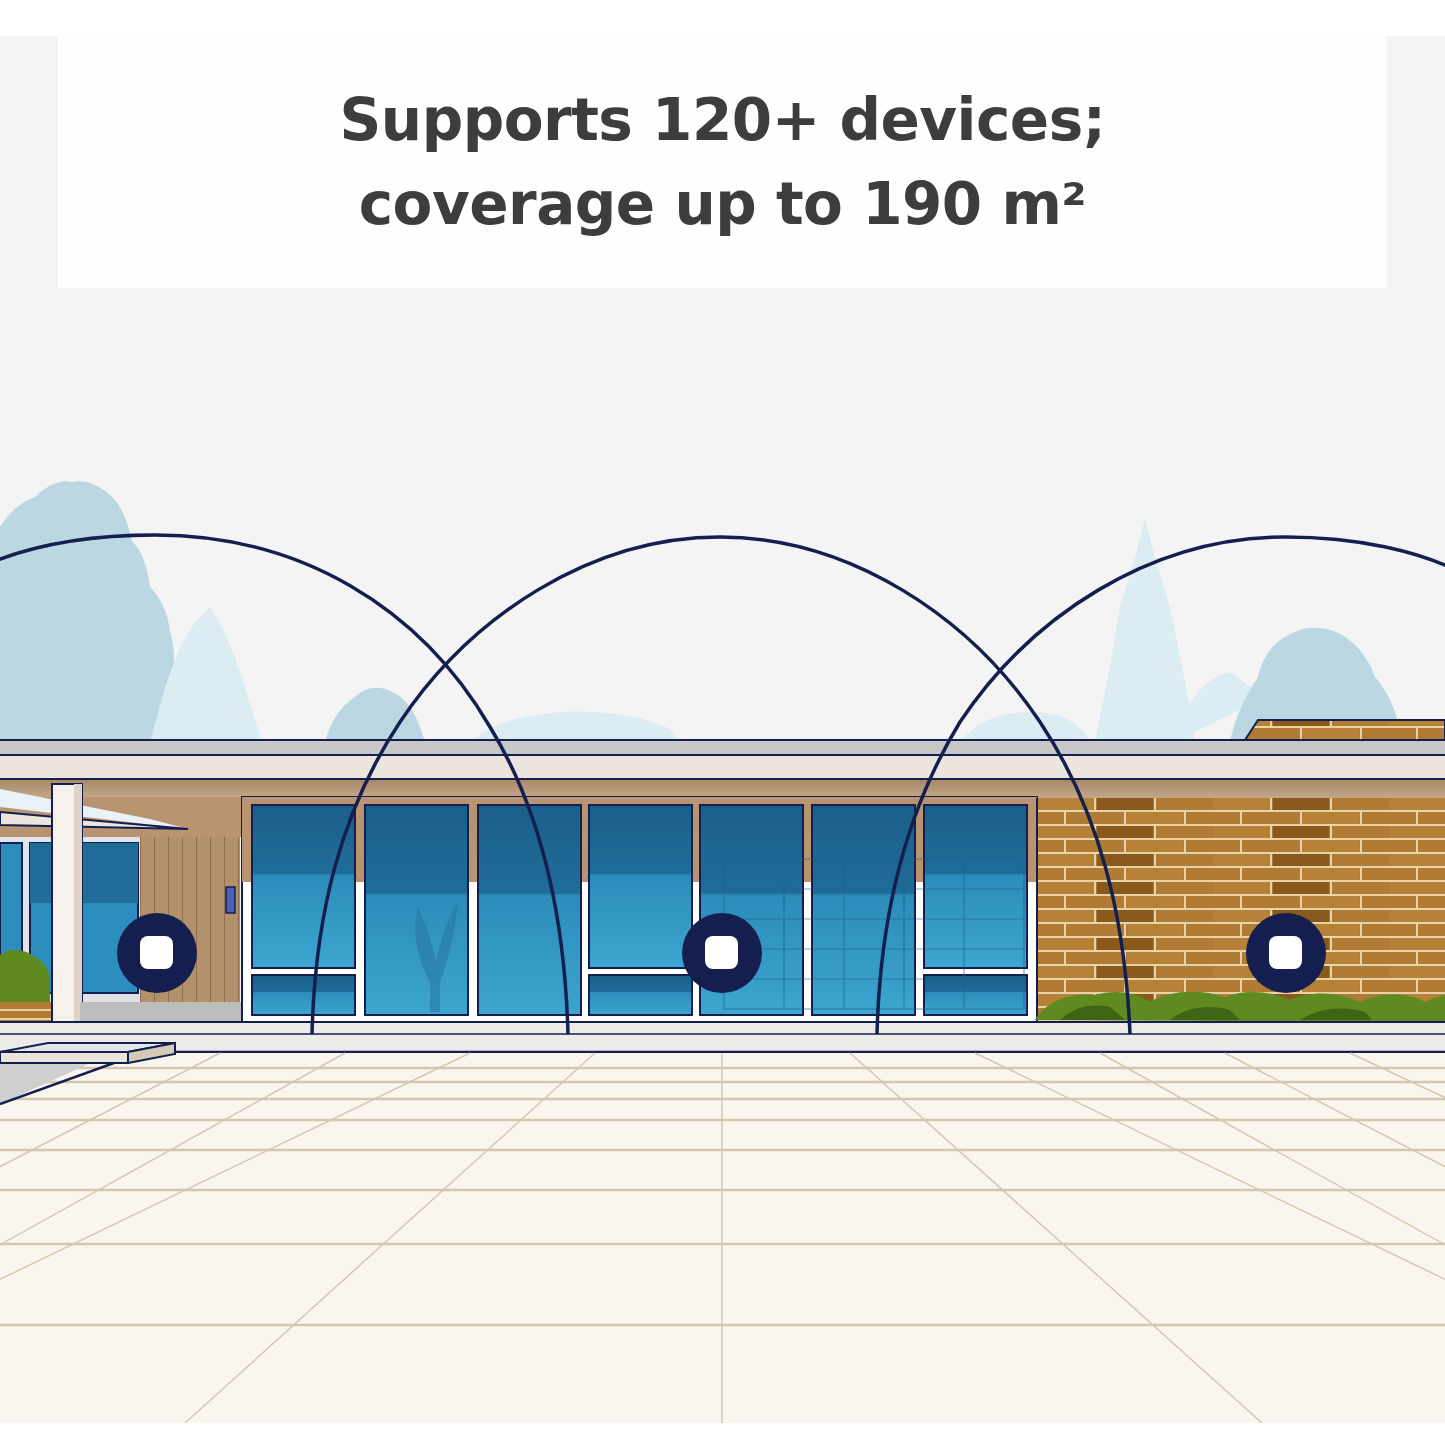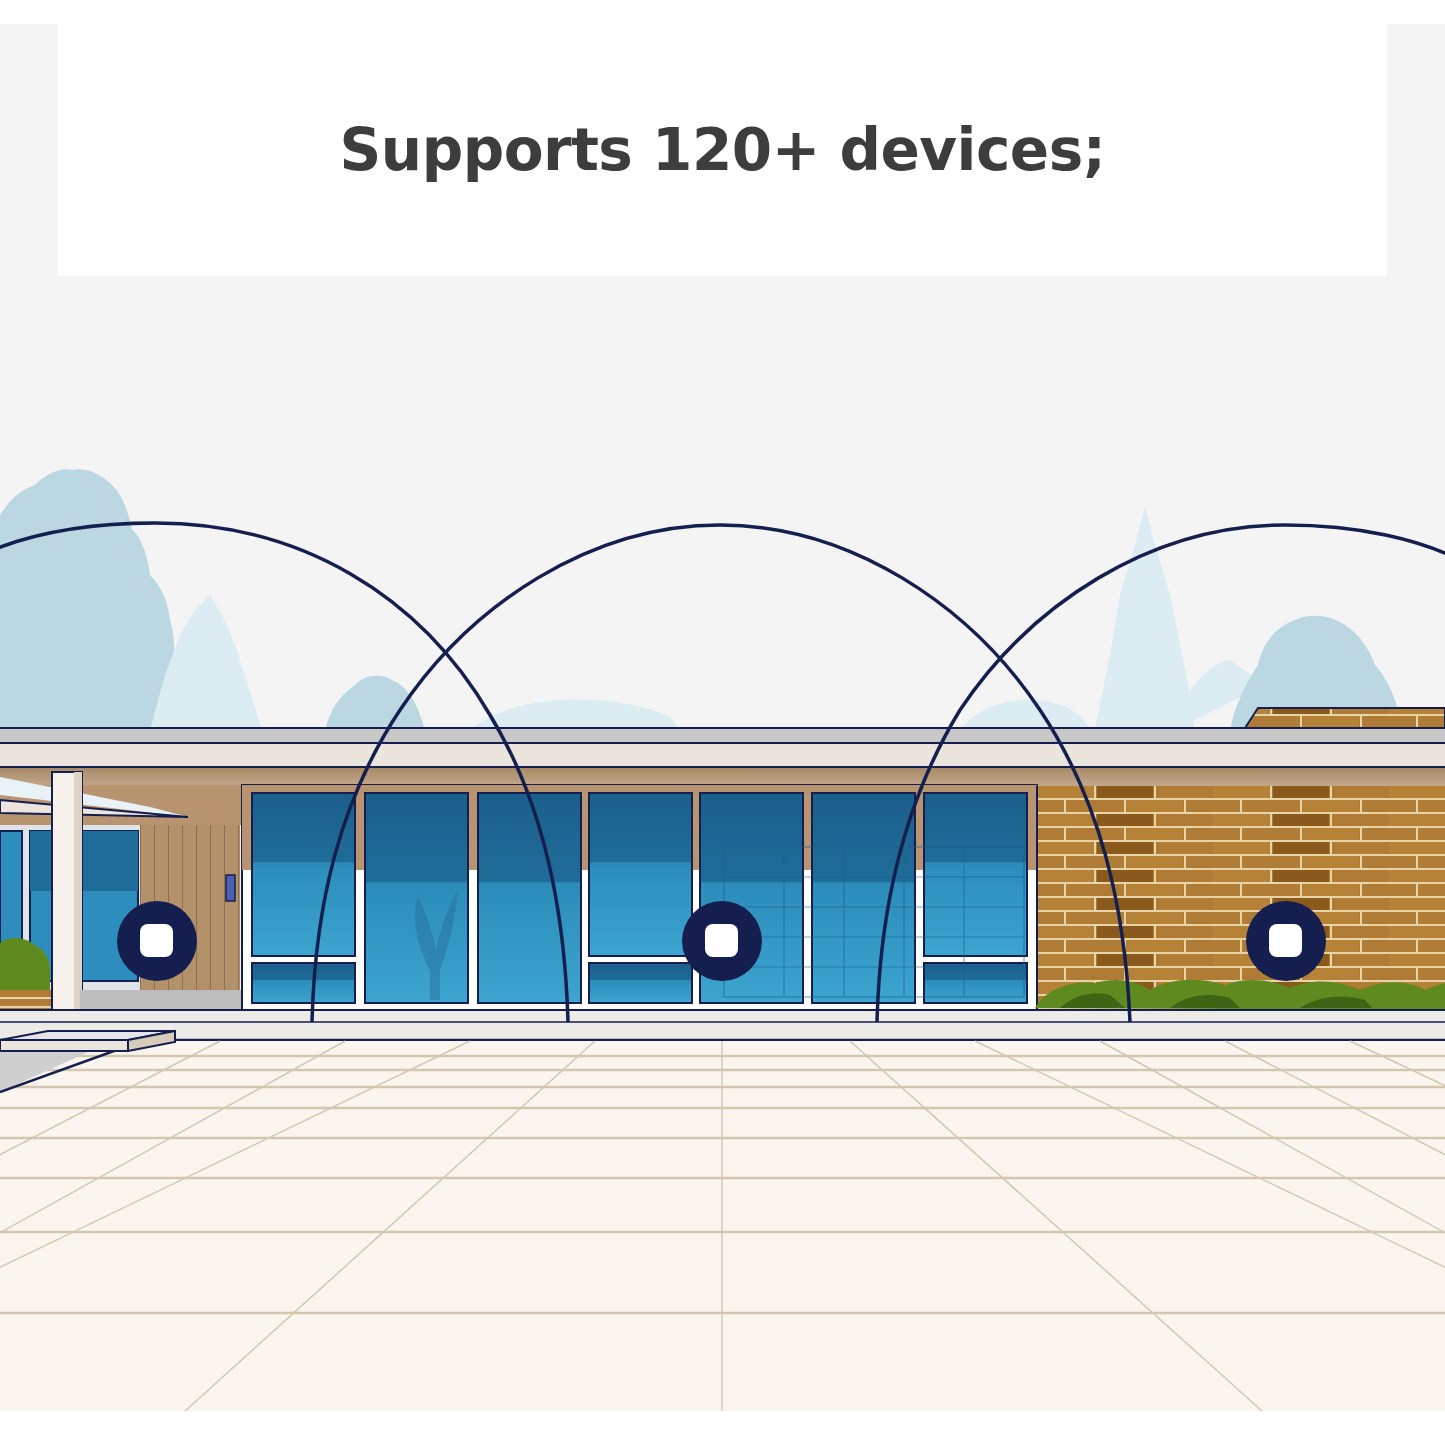--- a/index.html
+++ b/index.html
@@ -1,18 +1,18 @@
 <!DOCTYPE html>
 <html><head>
   <meta charset="utf-8">
   <style>
     html, body { margin: 0; padding: 0; background: #ffffff; }
     body { width: 1445px; height: 1445px; position: relative; overflow: hidden; }
     .canvas {
-      position: absolute; left: 0; top: 24px; width: 1445px; height: 1387px;
+      position: absolute; left: 0; top: 36px; width: 1445px; height: 1387px;
       background: #f4f4f4; overflow: hidden;
     }
     .headline-box {
       position: absolute; left: 58px; top: 0; width: 1329px; height: 252px;
       background: #fefefe;
       display: flex; flex-direction: column; align-items: center; justify-content: center;
     }
     .headline-line {
       font-family: "DejaVu Sans", sans-serif;
       font-size: 58px; font-weight: bold; color: #3d3d3d;
@@ -198,14 +198,15 @@
       <rect x="705" y="929" width="33" height="33" rx="8" fill="#ffffff"></rect>
     </g>
     <g>
       <circle cx="1286" cy="946" r="40" fill="#141f4f"></circle>
       <rect x="1269" y="929" width="33" height="33" rx="8" fill="#ffffff"></rect>
     </g>
   </svg>
 
   <div class="headline-box">
     <div class="headline-line">Supports 120+ devices;</div>
+    <div class="headline-line">coverage up to 190 m²</div>
   </div>
 </div>
 
 </body></html>

